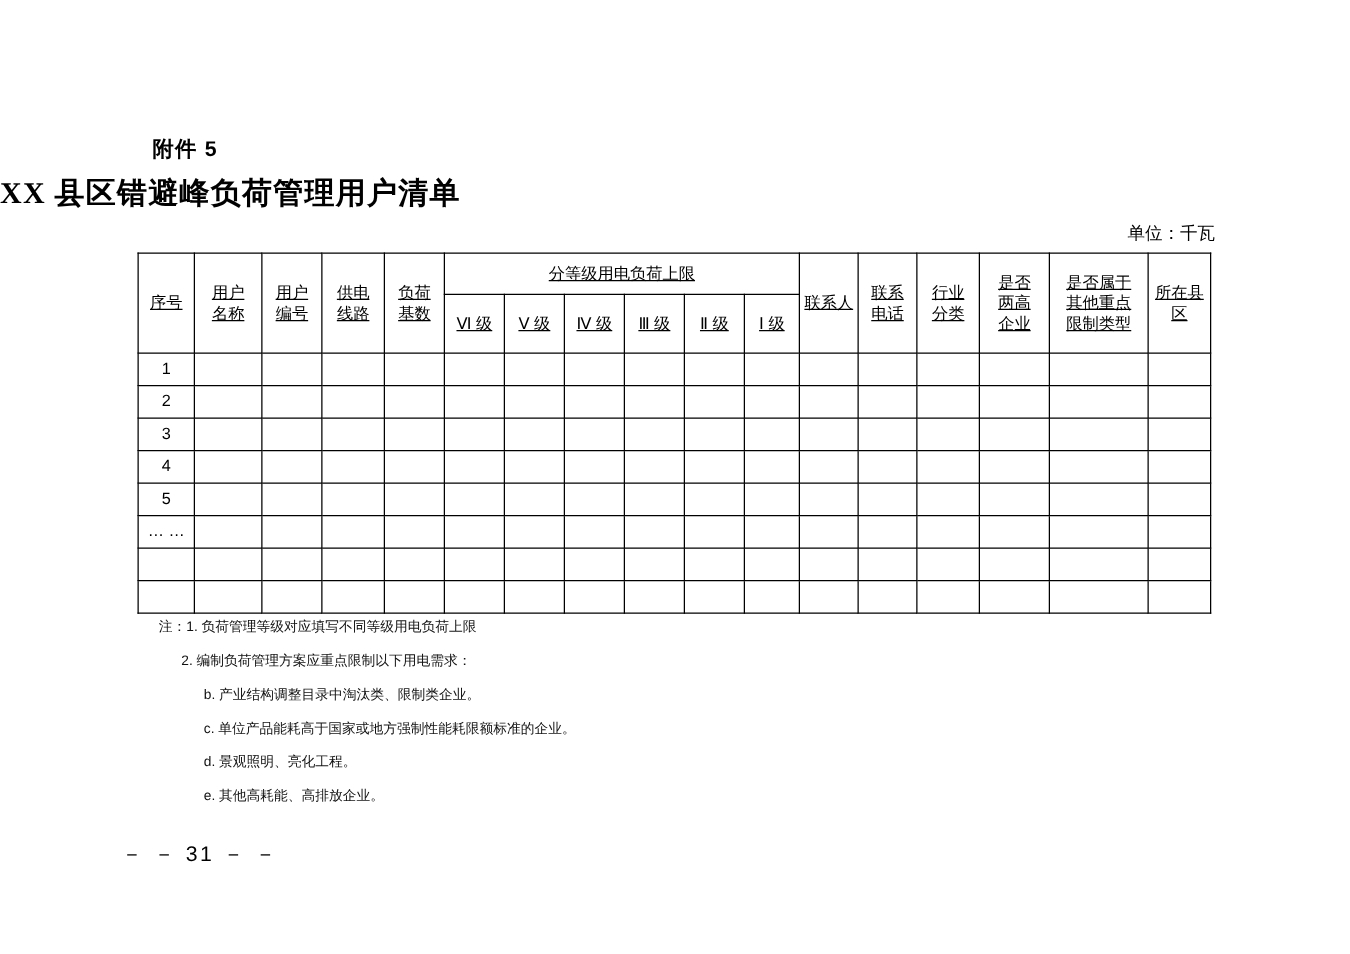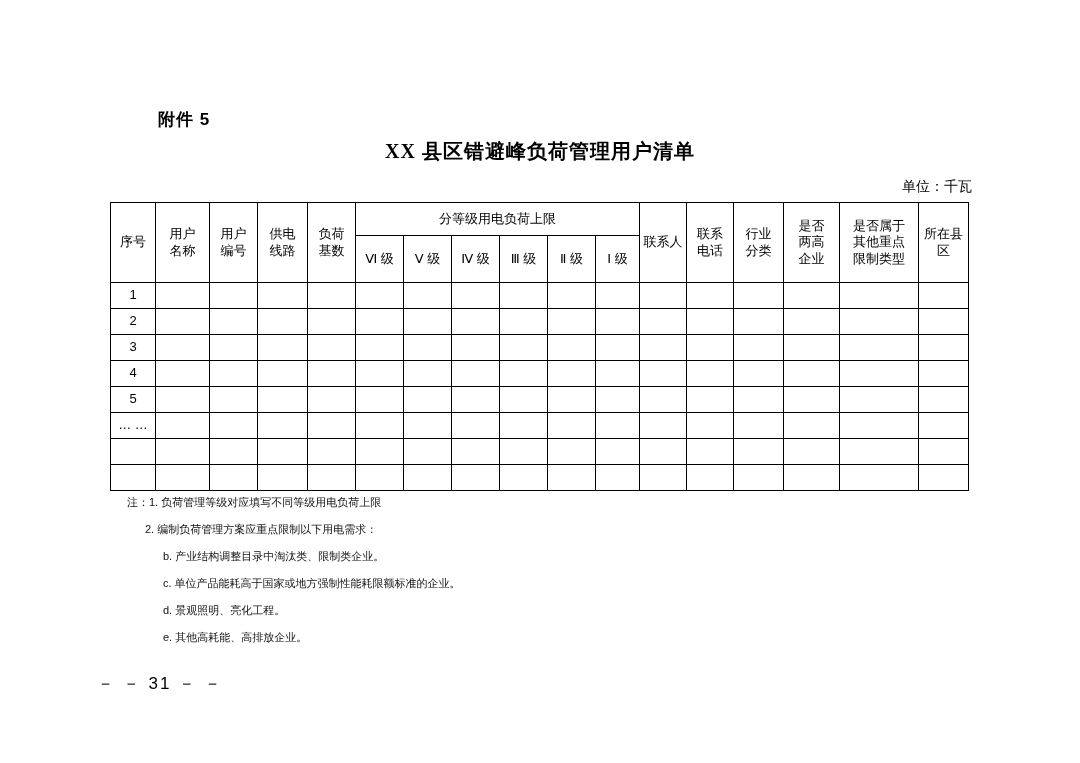--- a/index.html
+++ b/index.html
@@ -22,29 +22,27 @@
     height: 763px;
   }
   .attachment-label {
     position: absolute;
     left: 122px;
     top: 108px;
     font-size: 17px;
     font-family: "Liberation Sans", "DejaVu Sans", sans-serif;
     font-weight: 600;
     letter-spacing: 1px;
-    margin-left: 36px;
   }
   .doc-title {
     position: absolute;
     left: 0;
     top: 138px;
     width: 1080px;
-    text-align: center;
-    font-size: 20px;
+    font-size: 24px;
     font-weight: bold;
     font-family: "Liberation Serif", "DejaVu Serif", serif;
     letter-spacing: 1px;
   }
   .unit-note {
     position: absolute;
     right: 108px;
     top: 178px;
     font-size: 14px;
     font-family: Liberation Serif, serif;
@@ -63,20 +61,21 @@
     text-align: center;
     vertical-align: middle;
     font-family: "Liberation Sans", "DejaVu Sans", sans-serif;
     font-size: 13px;
     line-height: 1.25;
     padding: 1px 1px;
     font-weight: normal;
   }
   table.main-table th {
     font-weight: normal;
+    text-decoration: underline;
   }
   .hdr-tall { height: 74px; }
   .hdr-group { height: 30px; }
   .hdr-sub { height: 44px; }
   tr.data-row td { height: 23px; }
   td.seq-cell { font-size: 13px; }
   .notes {
     position: absolute;
     left: 127px;
     top: 481px;

